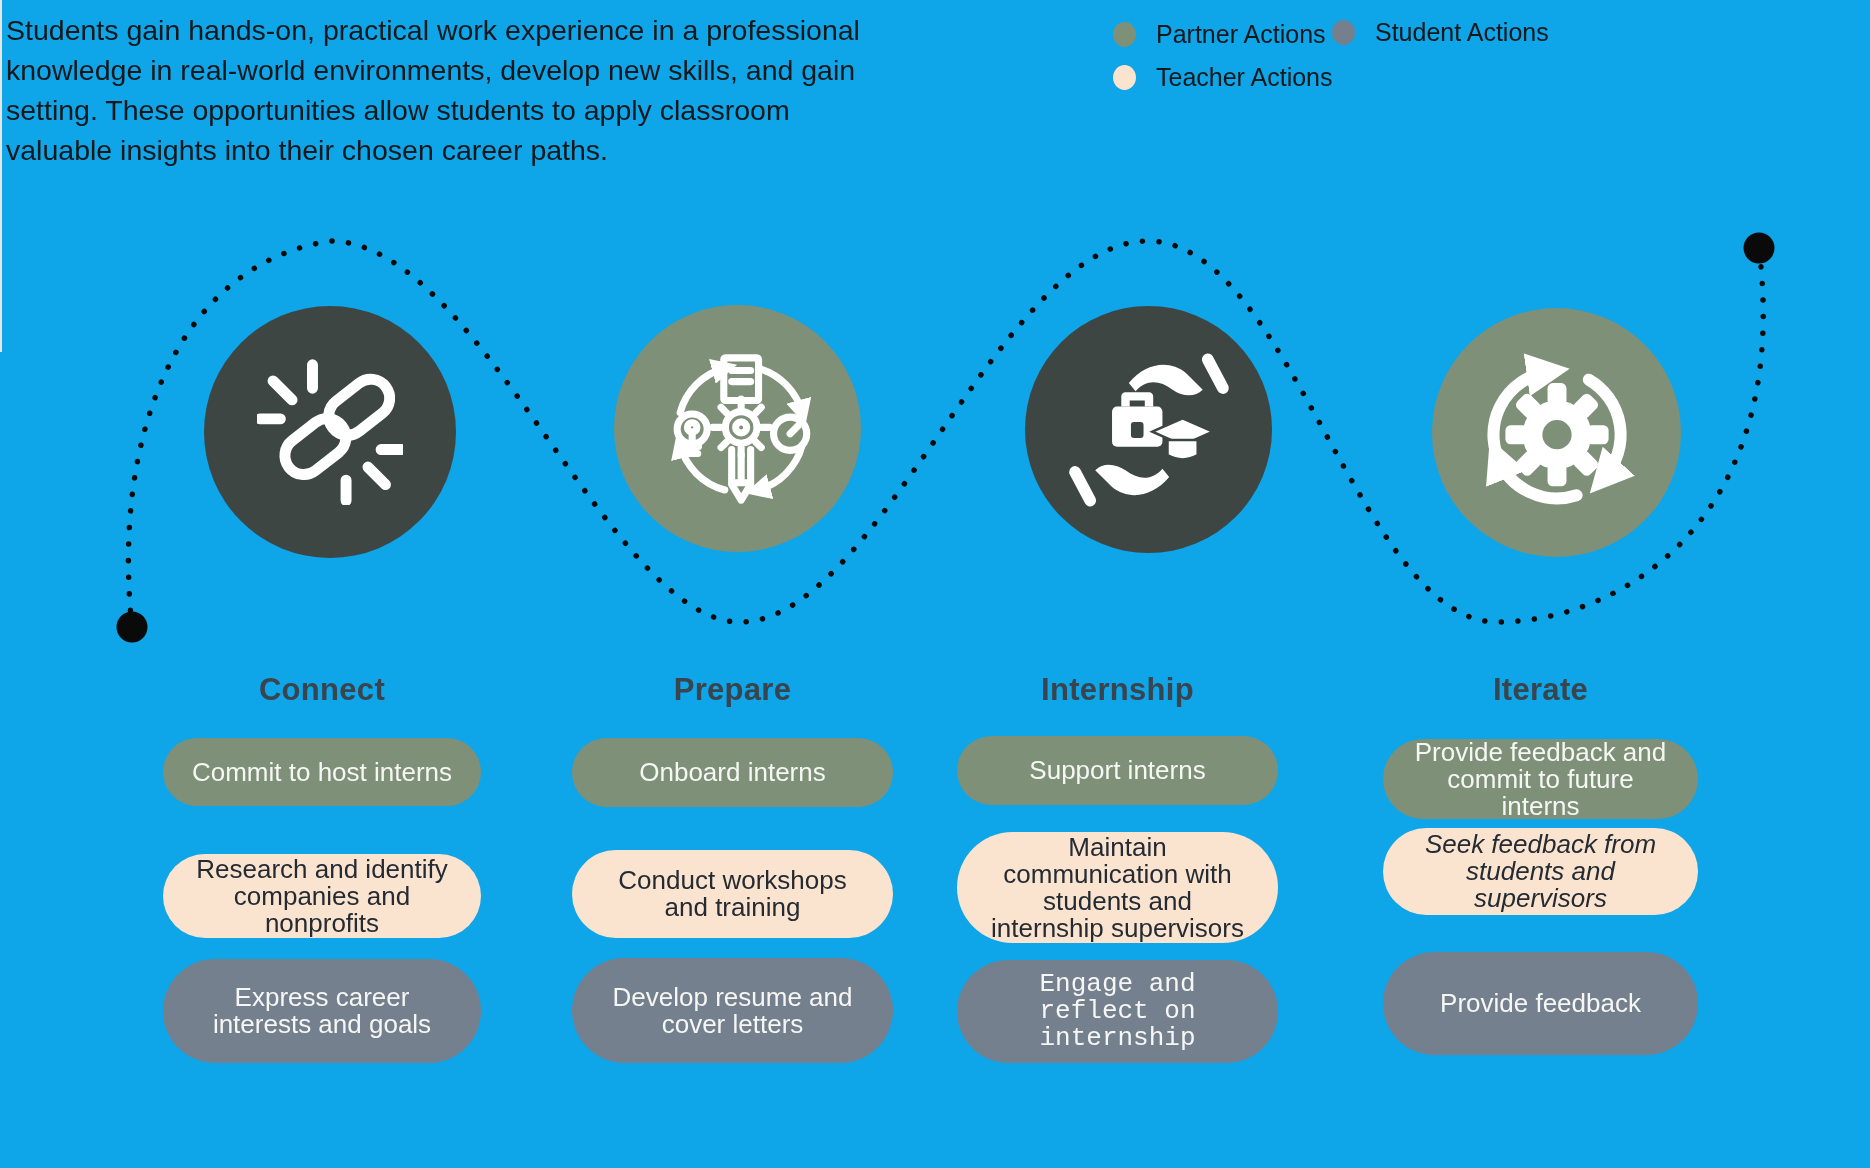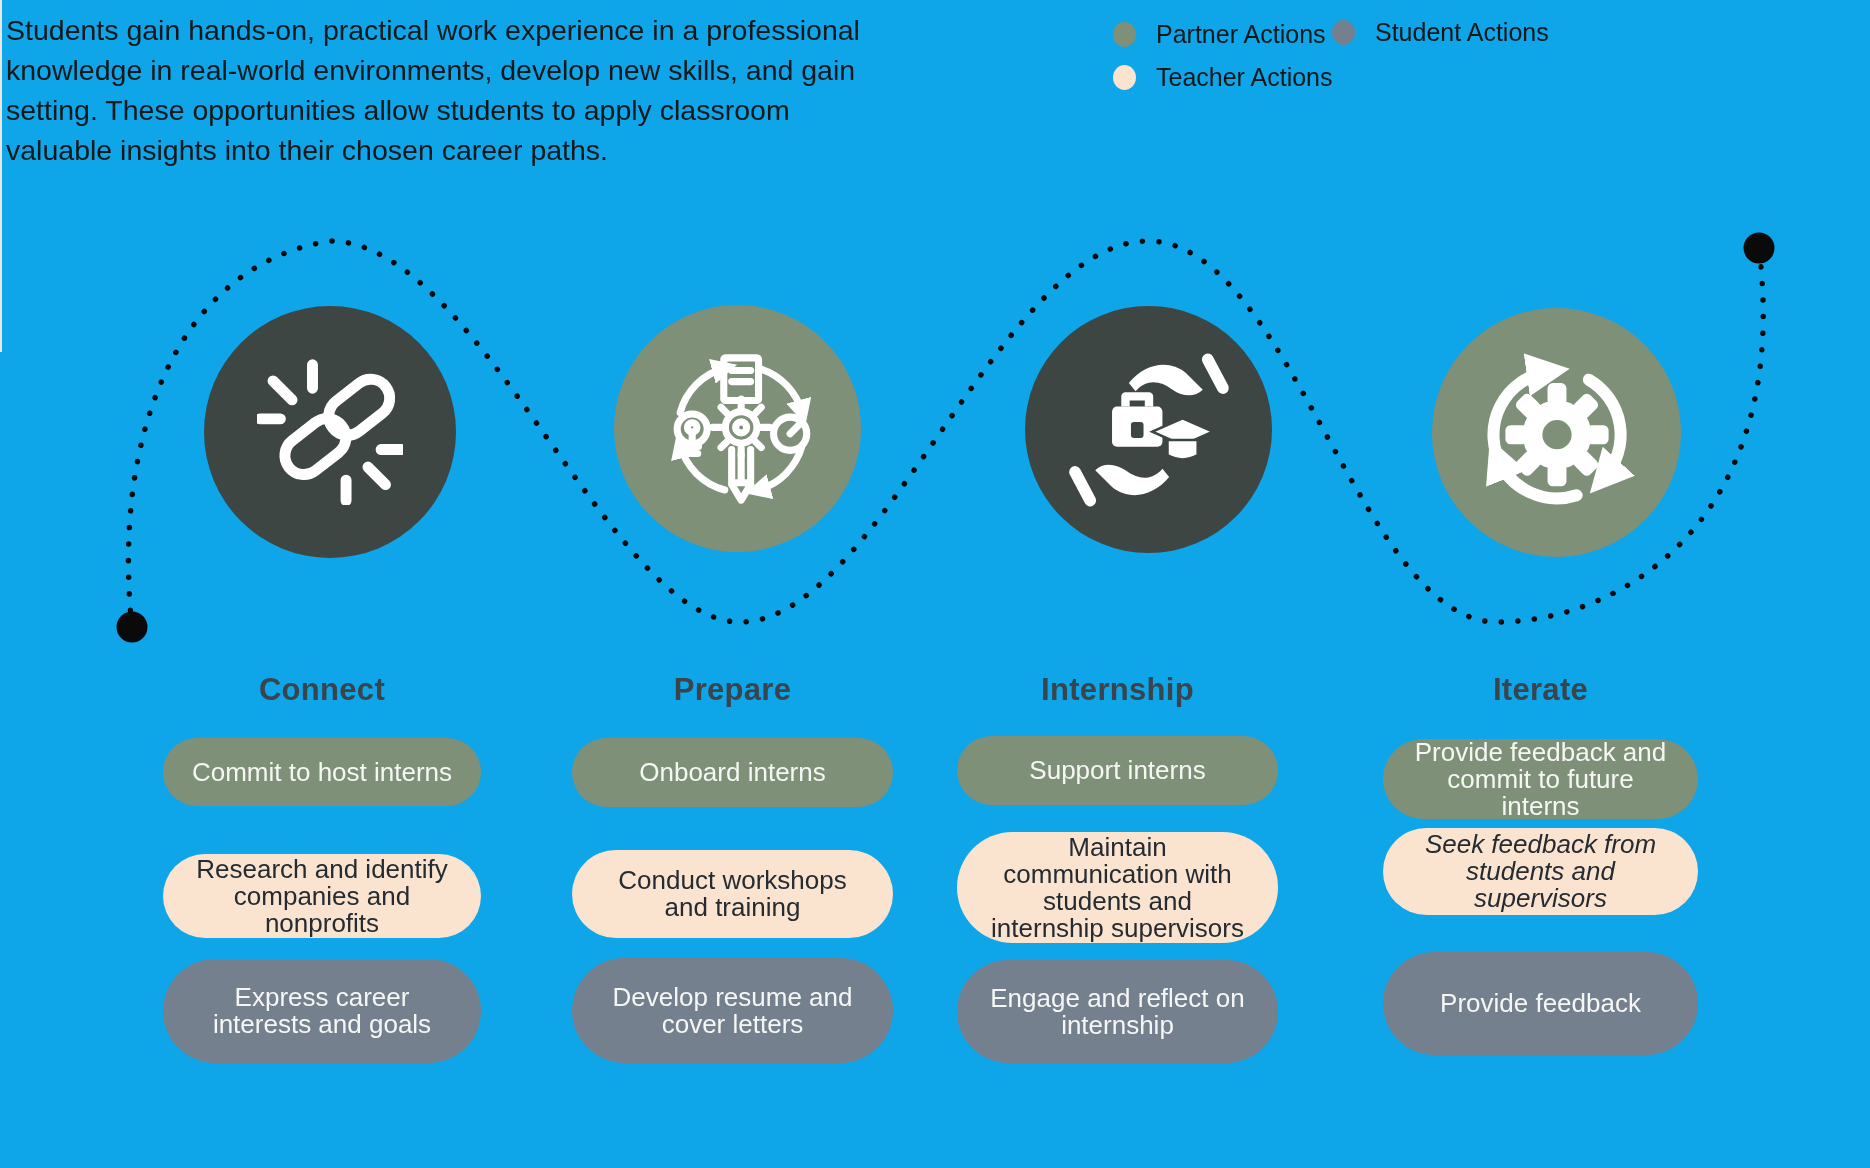--- a/index.html
+++ b/index.html
@@ -54,21 +54,21 @@
   .col1 .p1{top:738px;height:68px;}
   .col1 .p2{top:854px;height:84px;}
   .col1 .p3{top:959px;height:104px;}
 
   .col2 .p1{top:738px;height:69px;}
   .col2 .p2{top:850px;height:88px;}
   .col2 .p3{top:958px;height:105px;}
 
   .col3 .p1{top:736px;height:69px;}
   .col3 .p2{top:832px;height:111px;padding:8px 34px;}
-  .col3 .p3{top:960px;height:103px;}
+  .col3 .p3{top:960px;height:103px;font-family:Liberation Mono, monospace;}
 
   .col4 .p1{top:739px;height:80px;}
   .col4 .p2{top:828px;height:87px;font-style:italic;}
   .col4 .p3{top:952px;height:103px;}
 
   .stage-icon{display:block;}
 </style>
 </head>
 <body>
 

